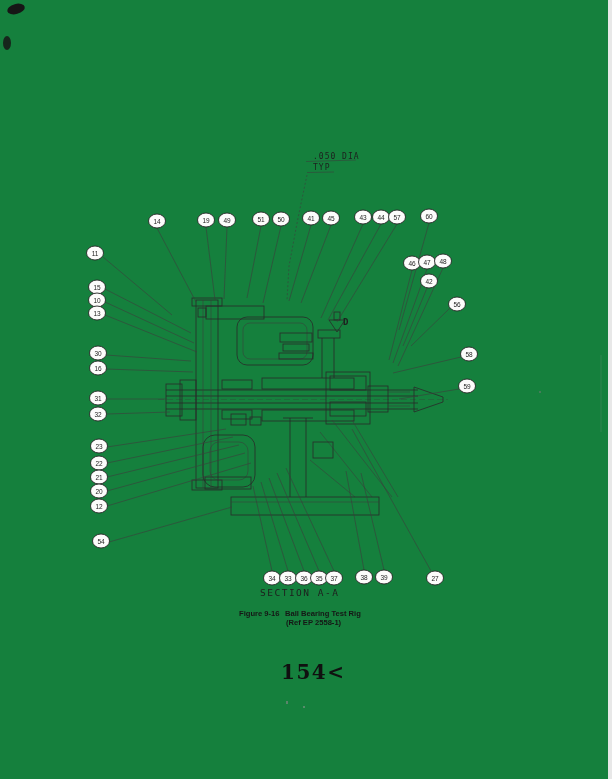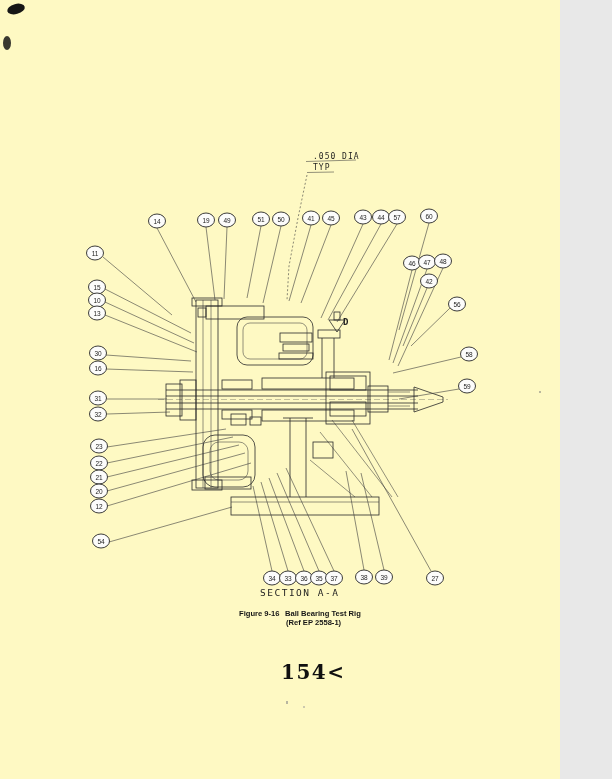--- a/index.html
+++ b/index.html
@@ -1,17 +1,17 @@
 <!DOCTYPE html>
 <html><head>
 <meta charset="utf-8">
 <style>
   html,body{margin:0;padding:0;background:#e8e8e8;}
   .page{
-    width:560px;height:779px;position:relative;background:#fef9c3;
+    width:608px;height:779px;position:relative;background:#15803d;
     font-family:"Liberation Sans",sans-serif;overflow:hidden;
   }
   svg{position:absolute;left:0;top:0;}
   .stroke{stroke:#2a2a2a;stroke-width:.8;fill:none;}
   .thin{stroke:#3a3a3a;stroke-width:.55;fill:none;}
   .leader{stroke:#3c3c3c;stroke-width:.6;fill:none;}
   .co-ell{stroke:#262626;stroke-width:.9;fill:#fcfcfb;}
   .co-num{font-size:6.5px;fill:#1c1c1c;font-family:"Liberation Sans",sans-serif;
           text-anchor:middle;}
   .hand{font-family:"DejaVu Sans Mono",monospace;fill:#1e1e1e;}

